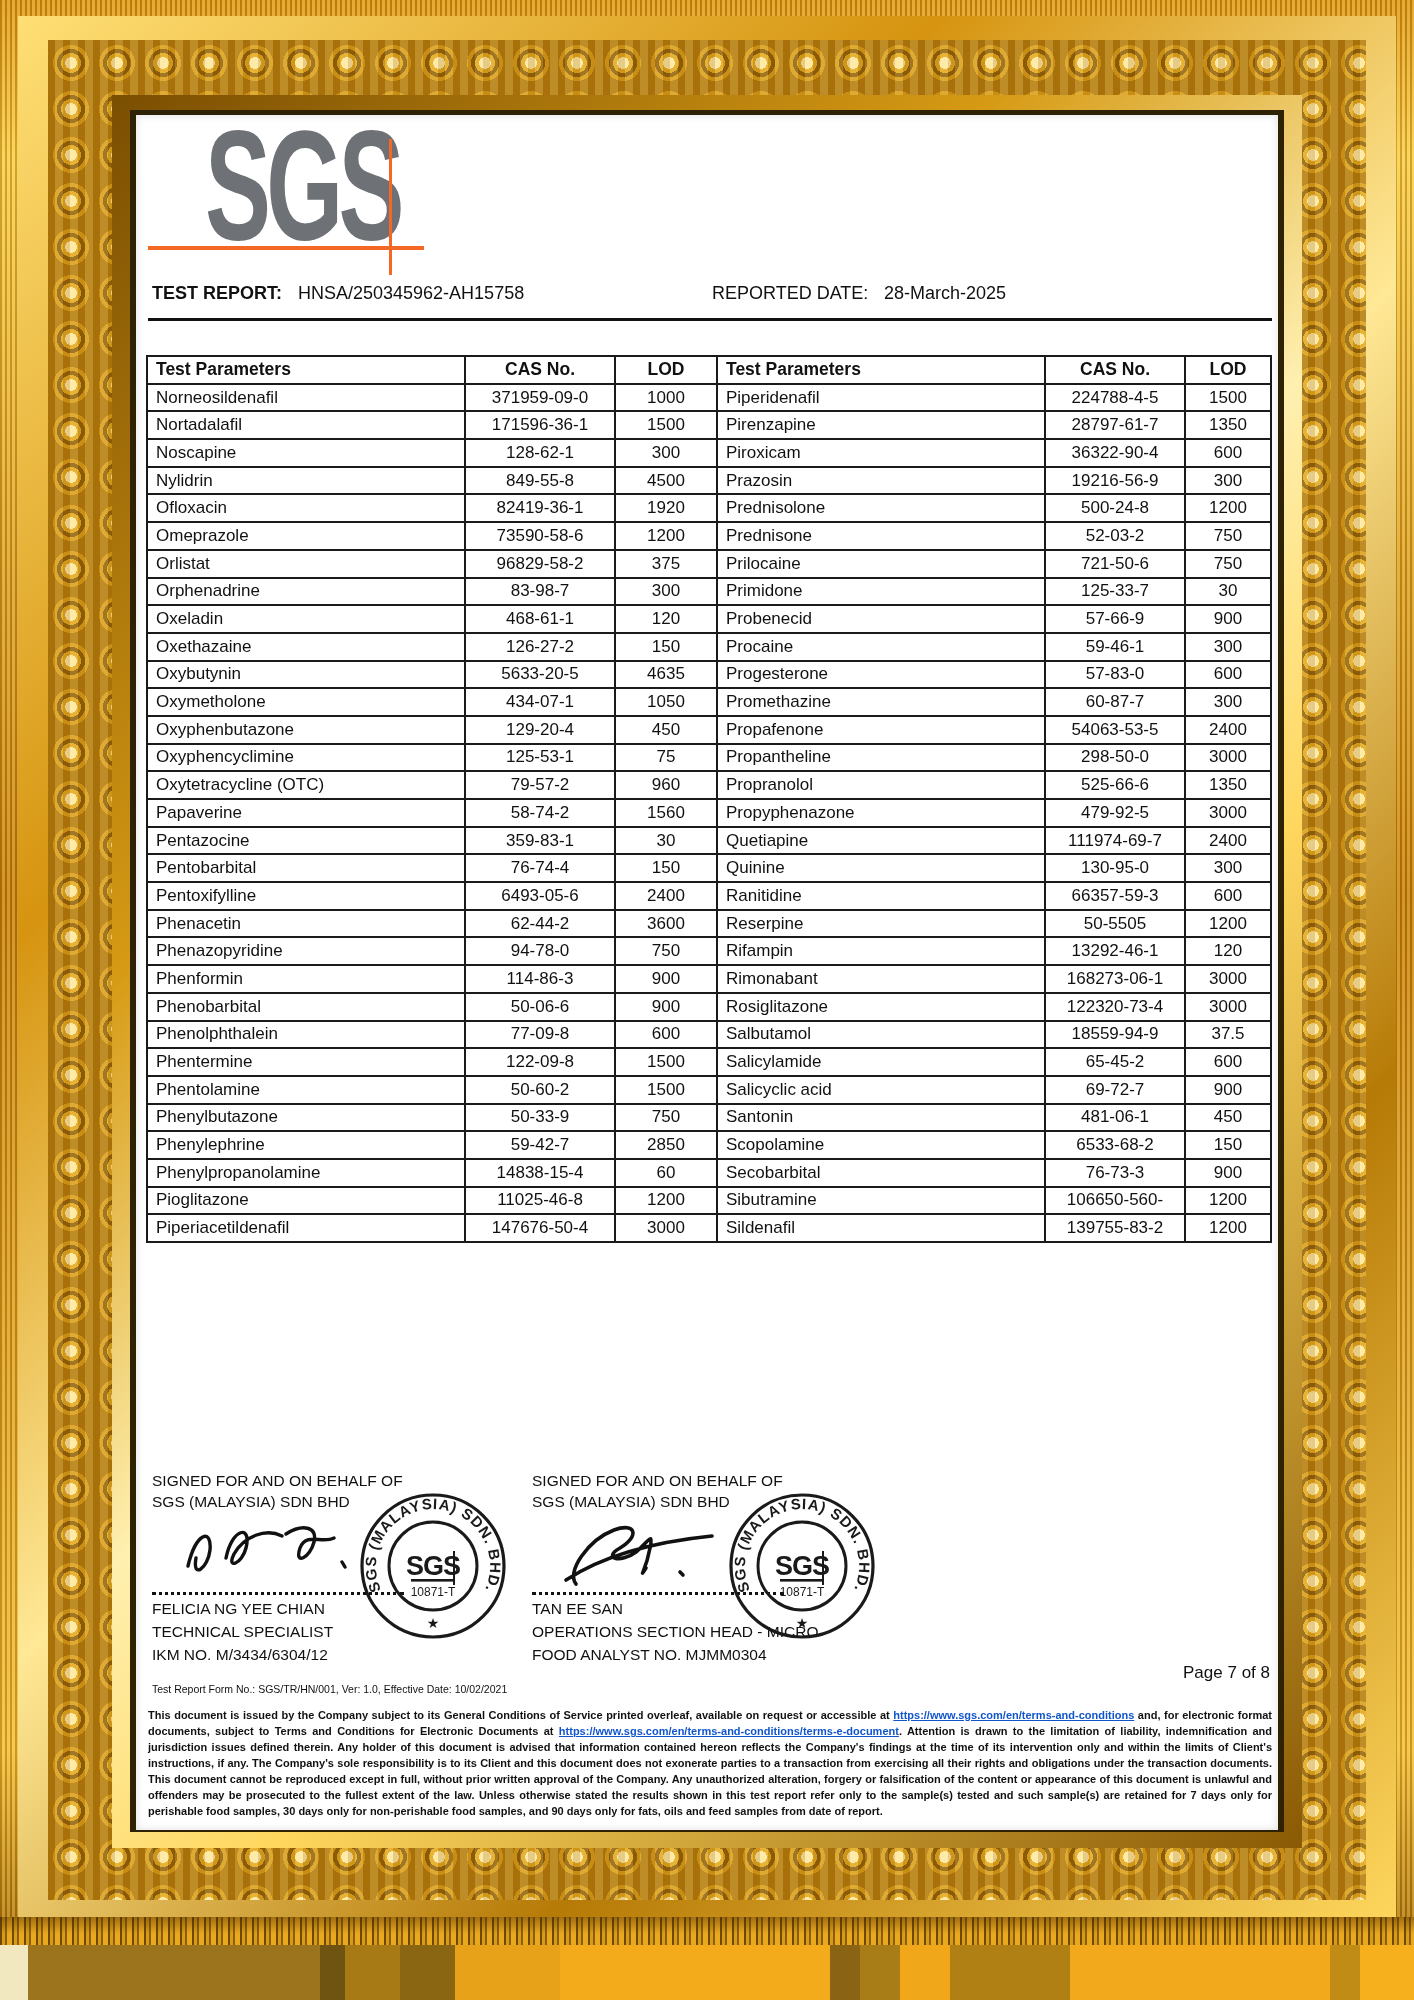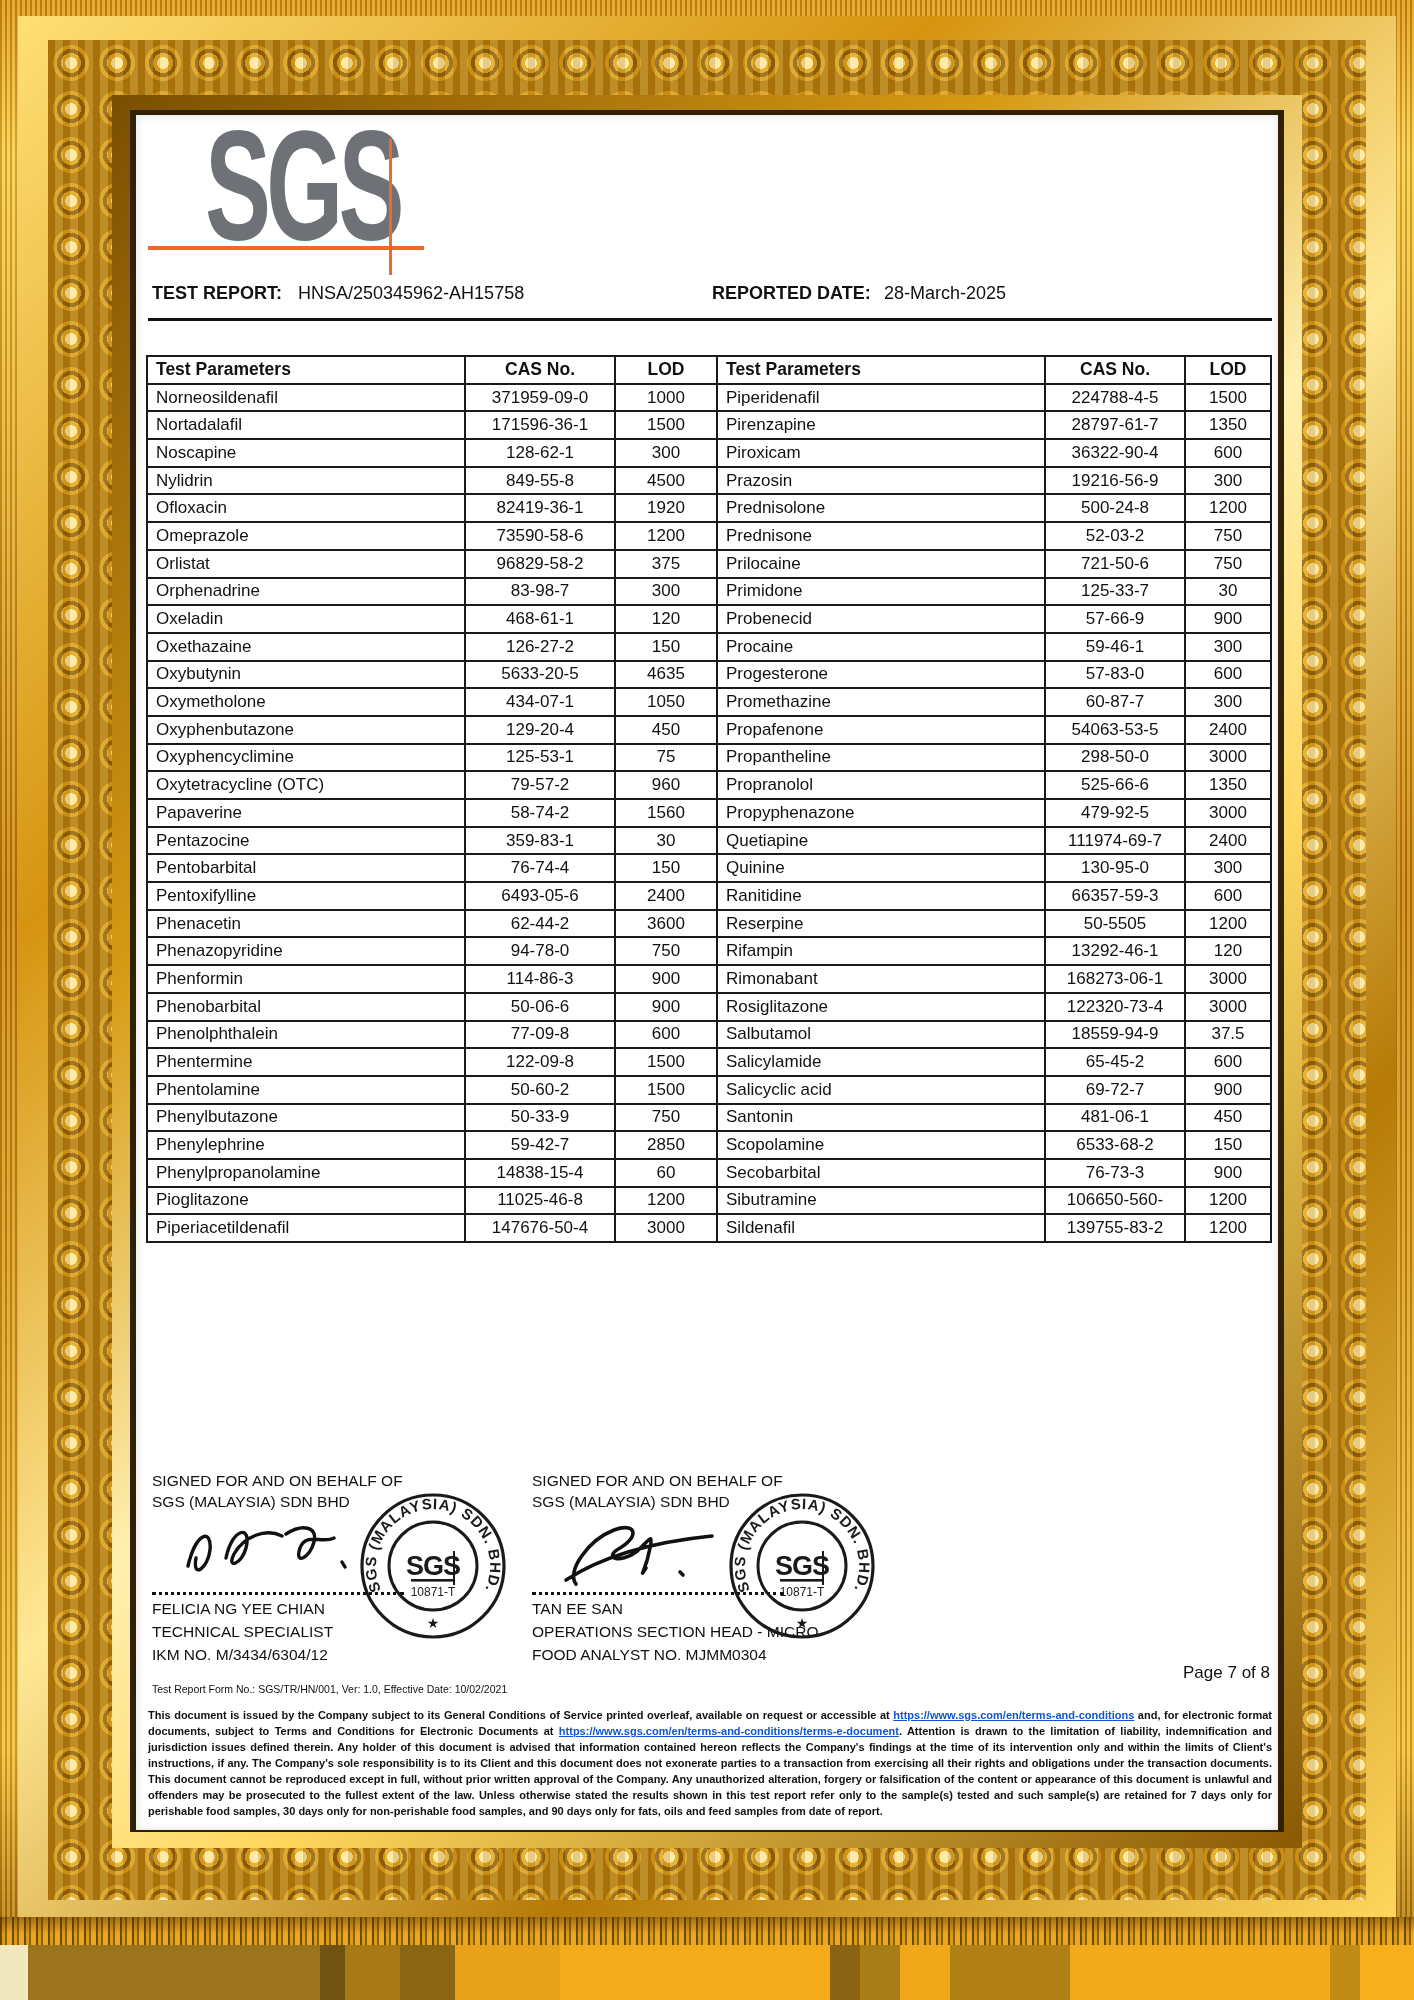--- a/index.html
+++ b/index.html
@@ -37,21 +37,21 @@
   .sgs-logo{position:absolute;left:69px;top:-8px;font-size:165px;font-weight:bold;letter-spacing:-8px;
             color:#6e7277;transform:scale(0.60,0.95);transform-origin:top left;line-height:1;}
   .logo-hline{position:absolute;left:12px;top:131px;width:276px;height:4px;background:#f26824;}
   .logo-vline{position:absolute;left:253px;top:24px;width:3px;height:136px;background:#f26824;}
 
   
   .report-line{position:absolute;left:0;top:168px;width:100%;height:26px;font-size:18px;}
   .report-line span{position:absolute;top:0;white-space:nowrap;}
   .rl-label{left:16px;font-weight:bold;}
   .rl-number{left:162px;}
-  .rl-datelabel{left:576px;font-weight:bold;}
+  .rl-datelabel{left:576px;font-weight:normal;}
   .rl-datevalue{left:748px;}
   .rule{position:absolute;left:12px;top:203px;width:1124px;height:3px;background:#111;}
 
   
   table.params{position:absolute;left:10px;top:240px;width:1124px;border-collapse:collapse;
                font-size:17px;table-layout:fixed;}
   table.params th,table.params td{border:2px solid #1a1a1a;height:25.7px;padding:0 8px;white-space:nowrap;overflow:hidden;}
   table.params th{font-size:17.5px;font-weight:bold;}
   th.h-name,td.c-name{text-align:left;}
   th.h-cas,td.c-cas,th.h-lod,td.c-lod{text-align:center;}

